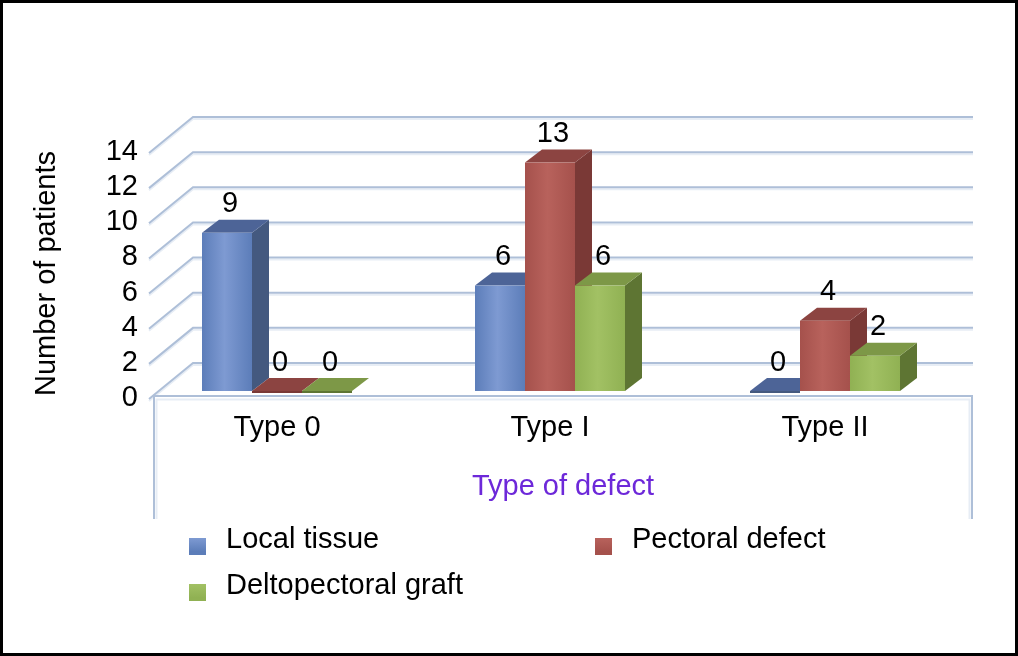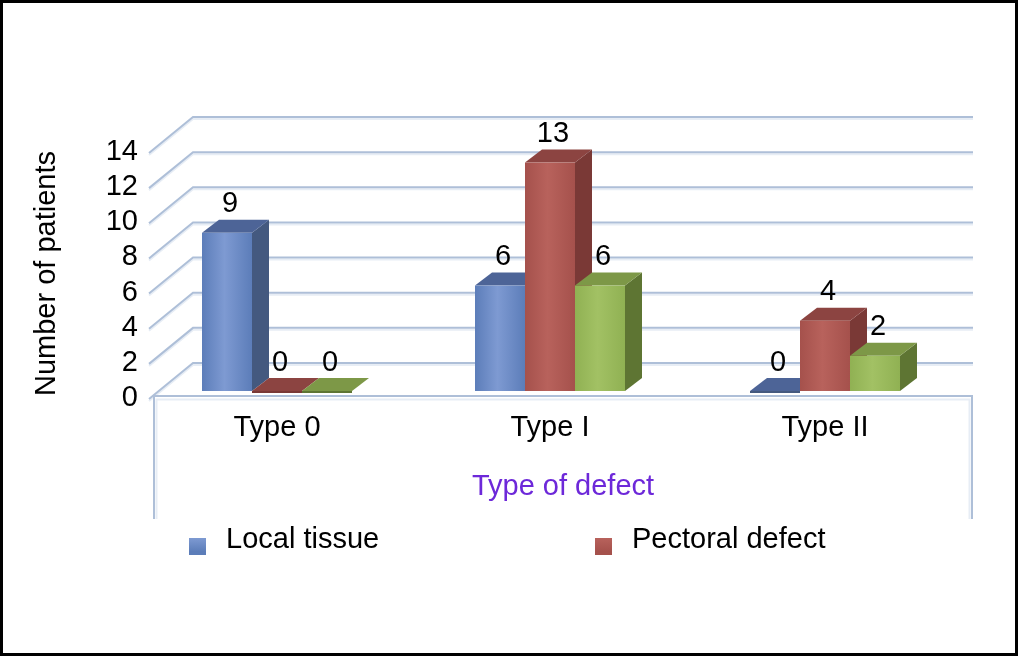--- a/index.html
+++ b/index.html
@@ -136,13 +136,17 @@
   <div class="x-axis-title">Type of defect</div>
 
   <div class="legend-item" id="legend-item-0">
     <span class="legend-marker" id="legend-marker-0" style="background: linear-gradient(rgb(126, 154, 210) 0%, rgb(92, 125, 185) 80%);"></span>
     <span>Local tissue</span>
   </div>
   <div class="legend-item" id="legend-item-1">
     <span class="legend-marker" id="legend-marker-1" style="background: linear-gradient(rgb(184, 98, 92) 0%, rgb(165, 81, 76) 80%);"></span>
     <span>Pectoral defect</span>
   </div>
+  <div class="legend-item" id="legend-item-2">
+    <span class="legend-marker" id="legend-marker-2" style="background: linear-gradient(rgb(162, 193, 100) 0%, rgb(144, 177, 83) 80%);"></span>
+    <span>Deltopectoral graft</span>
+  </div>
 </div>
 
 </body></html>

